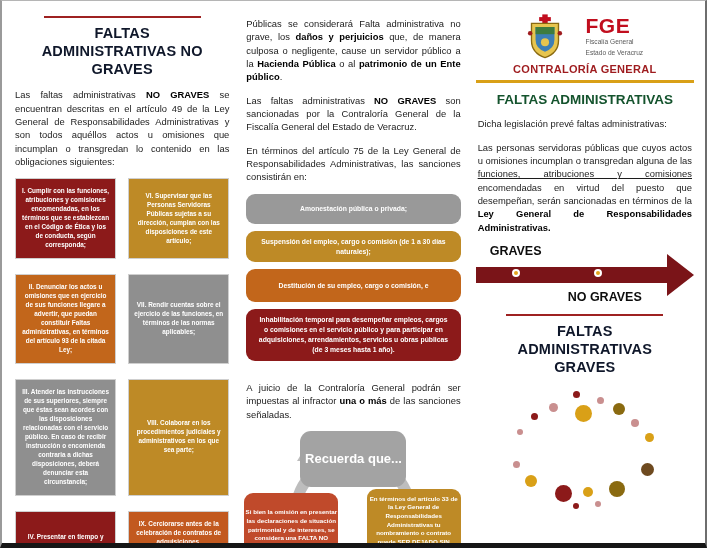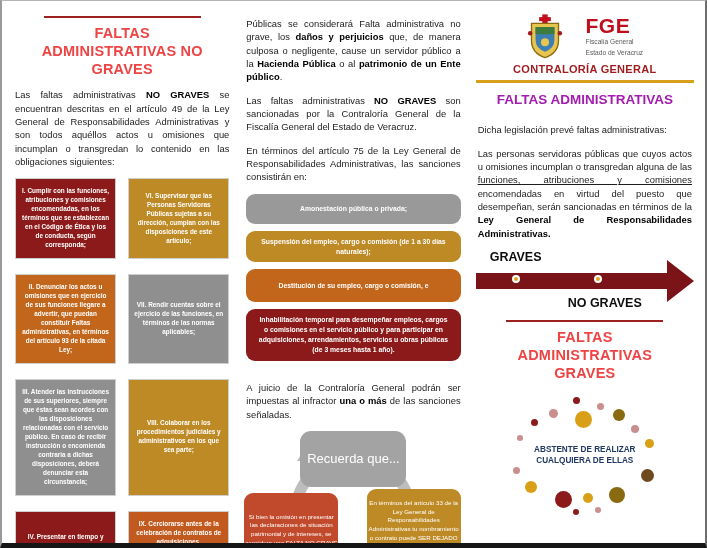--- a/index.html
+++ b/index.html
@@ -8,21 +8,21 @@
   .sheet{
     width:707px; height:548px; background:#fff; overflow:hidden;
     border-top:1px solid #b5b5b5; border-left:2px solid #9a9a9a;
     border-right:2px solid #6e6e6e; border-bottom:5px solid #161616;
   }
   .cols{ display:flex; gap:13px; padding:0 11px; height:100%; }
   .col{ flex:1 1 0; min-width:0; }
 
   .rule-red{ width:72%; height:2px; background:#9E2121; margin:15px auto 6px; }
   .rule-red.tight{ margin-top:10px; }
-  h1.panel-title{ font-size:14.5px; font-weight:900; text-align:center; color:#ef4444;
+  h1.panel-title{ font-size:14.5px; font-weight:900; text-align:center; color:#0f172a;
     margin:2px 16px 10px; line-height:1.25; letter-spacing:.2px; }
   p.body-p{ font-size:9.4px; line-height:1.42; text-align:justify; color:#1c1c1c; margin:0 2px 10px; }
   p.body-p b{ color:#000; }
   .u{ text-decoration:underline; }
 
   
   .grid{ display:grid; grid-template-columns:1fr 1fr; gap:15px 12px; margin:4px 2px 0; }
   .bx{ font-size:6.4px; font-weight:bold; color:#fff; text-align:center; line-height:1.4;
     padding:8px 5px; display:flex; align-items:center; justify-content:center;
     min-height:56px; border:1px solid #cfcfcf; }
@@ -43,36 +43,36 @@
   .s4{ background:#8C1A1A; min-height:44px; }
 
   
   .diagram{ position:relative; height:184px; margin-top:2px; }
   .ring{ position:absolute; left:50%; top:20px; transform:translateX(-50%);
     width:126px; height:126px; border:11px solid #BDBDBD; border-radius:50%; }
   .ring:before{ content:""; position:absolute; left:-4px; top:-14px; width:0; height:0;
     border-left:8px solid transparent; border-right:8px solid transparent; border-bottom:13px solid #BDBDBD; }
   .ring:after{ content:""; position:absolute; right:-16px; top:46px; width:0; height:0;
     border-top:8px solid transparent; border-bottom:8px solid transparent; border-left:13px solid #BDBDBD; }
-  .node{ position:absolute; border-radius:9px; color:#fff; font-weight:normal; text-align:center;
+  .node{ position:absolute; border-radius:9px; color:#fff; font-weight:bold; text-align:center;
     font-size:6.2px; line-height:1.4; display:flex; align-items:center; justify-content:center; }
   .n-top{ left:50%; transform:translateX(-50%); top:0; width:106px; height:56px;
     background:#A3A3A3; font-size:13px; line-height:1.2; border-radius:11px; }
   .n-left{ left:0; top:62px; width:94px; height:74px; background:#C04A2B; }
   .n-right{ right:2px; top:58px; width:94px; height:72px; background:#BE8A26; }
   .n-bottom{ left:50%; transform:translateX(-50%); top:118px; width:94px; height:64px; background:#CC6E33; }
 
   
   .col3{ padding-top:8px; }
   .logo-row{ display:flex; align-items:center; justify-content:center; gap:23px; margin:4px 0 4px; }
   .fge-text .fge{ color:#C10E1E; font-weight:900; font-size:21px; line-height:1; letter-spacing:.5px; }
   .fge-text .sub{ color:#5a5a5a; font-size:6.6px; line-height:1.3; margin-top:2px; }
   .dept{ text-align:center; color:#9E1B1E; font-weight:700; font-size:11px; letter-spacing:.3px; margin-top:3px; }
   .rule-gold{ height:2.5px; background:#D9A017; margin:5px 0 9px; }
-  h2.sec-title{ font-size:13.5px; font-weight:900; text-align:center; color:#a21caf; margin:0 0 15px; line-height:1.25; }
+  h2.sec-title{ font-size:13.5px; font-weight:900; text-align:center; color:#14532d; margin:0 0 9px; line-height:1.25; }
 
   .arrowzone{ position:relative; height:60px; margin:8px 0 2px; }
   .lblG{ position:absolute; left:14px; top:0; font-weight:900; font-size:12.5px; color:#0d0d0d; }
   .bar{ position:absolute; left:0; top:23px; height:16px; right:25px; background:#7A1418; }
   .head{ position:absolute; right:0; top:10px; width:0; height:0;
     border-left:27px solid #7A1418; border-top:21px solid transparent; border-bottom:21px solid transparent; }
   .gdot{ position:absolute; top:25px; width:8px; height:8px; border-radius:50%;
     background:#E3A41C; border:2px solid #fff; }
   .dA{ left:36px; } .dB{ left:118px; }
   .lblNG{ position:absolute; left:92px; bottom:0; font-weight:900; font-size:12.5px; color:#0d0d0d; }
@@ -175,21 +175,17 @@
         <div class="dot" style="left:8px;top:42px;width:6px;height:6px;background:#C98F8F;"></div>
         <div class="dot" style="left:136px;top:46px;width:9px;height:9px;background:#D9A017;"></div>
         <div class="dot" style="left:4px;top:74px;width:7px;height:7px;background:#C98F8F;"></div>
         <div class="dot" style="left:132px;top:76px;width:13px;height:13px;background:#6E4A1F;"></div>
         <div class="dot" style="left:16px;top:88px;width:12px;height:12px;background:#D9A017;"></div>
         <div class="dot" style="left:100px;top:94px;width:16px;height:16px;background:#8a6a10;"></div>
         <div class="dot" style="left:46px;top:98px;width:17px;height:17px;background:#8C1A1A;"></div>
         <div class="dot" style="left:74px;top:100px;width:10px;height:10px;background:#D9A017;"></div>
         <div class="dot" style="left:64px;top:116px;width:6px;height:6px;background:#8C1A1A;"></div>
         <div class="dot" style="left:86px;top:114px;width:6px;height:6px;background:#C98F8F;"></div>
-        <div class="orn-text">
-          <div>ABSTENTE DE REALIZAR</div>
-          <div>CUALQUIERA DE ELLAS</div>
-        </div>
       </div>
     </section>
 
   </div>
 </div>
 
 </body></html>

